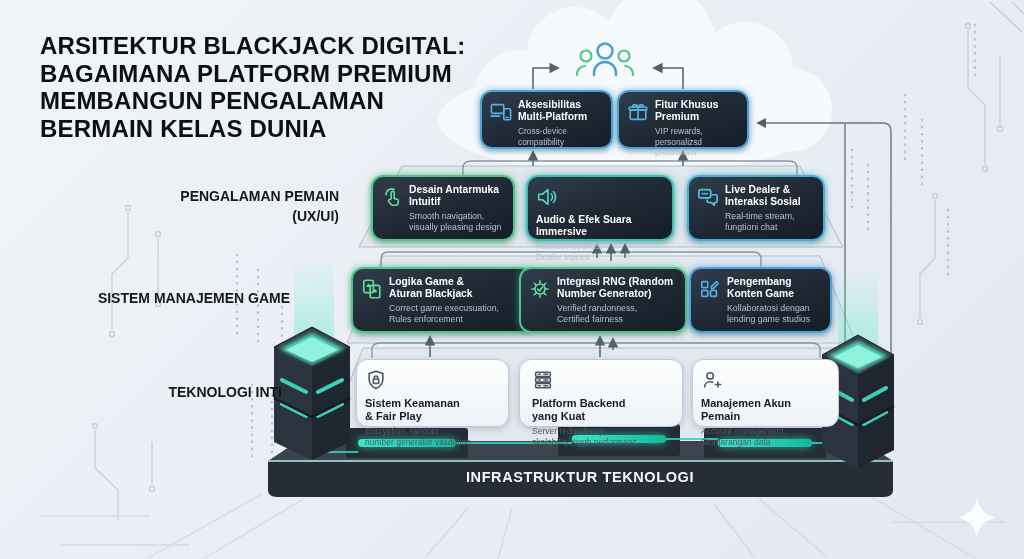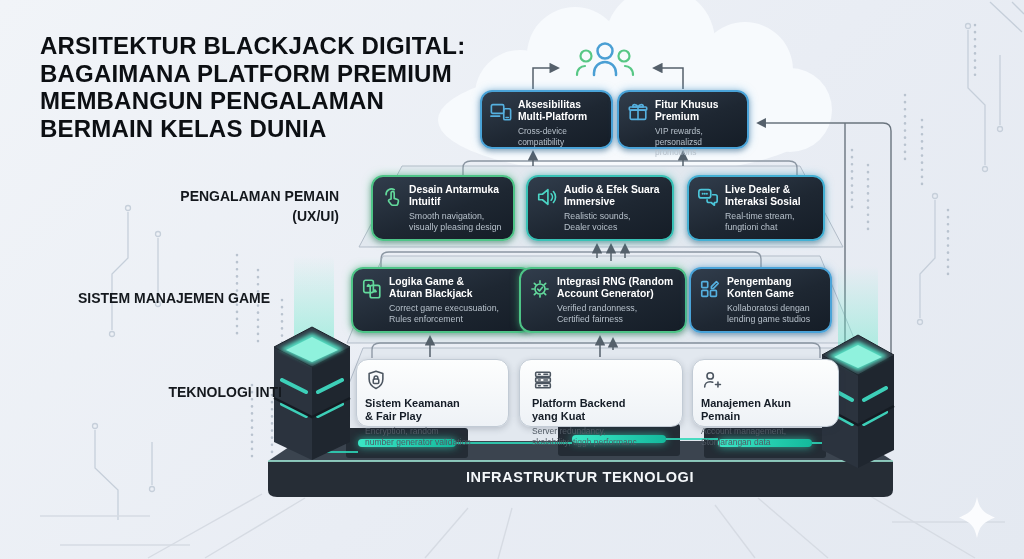--- a/index.html
+++ b/index.html
@@ -6,21 +6,21 @@
   body{font-family:"Liberation Sans", sans-serif;}
   #stage{position:relative;width:1024px;height:559px;overflow:hidden;
          background:linear-gradient(135deg,#f1f4f8 0%,#e9edf4 55%,#e4e9f1 100%);}
   .pre{white-space:pre-line;}
   svg.bg{position:absolute;left:0;top:0;}
   
   .main-title{position:absolute;left:40px;top:32px;width:440px;
     font-size:24px;line-height:1.15;font-weight:bold;color:#0c0f13;letter-spacing:.2px;}
   .layer-label{position:absolute;font-weight:bold;color:#14181d;font-size:14px;line-height:1.45;}
   .ll-ux{left:167px;top:186px;width:172px;text-align:right;}
-  .ll-game{left:78px;top:288px;width:212px;text-align:left;}
+  .ll-game{left:78px;top:288px;width:212px;text-align:right;}
   .ll-core{left:148px;top:382px;width:134px;text-align:right;}
   
   .box{position:absolute;display:flex;align-items:flex-start;gap:6px;
        border-radius:12px;box-sizing:border-box;padding:7px 5px 6px 8px;}
   .box .bicon{flex:0 0 auto;margin-top:2px;}
   .box .bicon svg{width:22px;height:22px;display:block;}
   .dark{background:linear-gradient(160deg,#313d4c 0%,#1e2732 55%,#151d27 100%);
         border:2px solid #4aa3d8;}
   .dark .btitle{font-weight:bold;font-size:10.3px;line-height:1.18;color:#ffffff;}
   .dark .bsub{font-size:8.8px;line-height:1.25;color:#b7c1cb;margin-top:3px;}
@@ -35,21 +35,21 @@
   .acc-cyan .bicon{color:#4cc6da;}
   .light{background:linear-gradient(#fdfefe,#eef2f6);border:1px solid #c2cbd5;
          box-shadow:0 2px 6px rgba(40,52,70,.22);flex-direction:column;}
   .light .bicon{color:#4b5560;}
   .light .btitle{font-weight:bold;font-size:11px;line-height:1.18;color:#141c26;}
   .light .bsub{font-size:8.5px;line-height:1.25;color:#505a64;margin-top:3px;}
   
   .b-t0{left:480px;top:90px;width:133px;height:59px;}
   .b-t1{left:617px;top:90px;width:132px;height:59px;}
   .b-u0{left:371px;top:175px;width:144px;height:66px;}
-  .b-u1{left:526px;top:175px;width:148px;height:66px;}
+  .b-u1{left:526px;top:175px;width:148px;height:66px;flex-direction:column;}
   .b-u2{left:687px;top:175px;width:138px;height:66px;}
   .b-g0{left:351px;top:267px;width:182px;height:66px;}
   .b-g1{left:519px;top:267px;width:168px;height:66px;}
   .b-g2{left:689px;top:267px;width:143px;height:66px;}
   .b-c0{left:356px;top:359px;width:153px;height:68px;}
   .b-c1{left:519px;top:359px;width:164px;height:68px;padding-left:12px;}
   .b-c2{left:692px;top:359px;width:147px;height:68px;}
   
   .platform-label{position:absolute;left:300px;top:469px;width:560px;text-align:center;
     color:#f4f7fa;font-weight:bold;font-size:14.5px;letter-spacing:.6px;}
@@ -354,21 +354,21 @@
   <div class="box dark acc-green b-g1">
     <span class="bicon">
       <svg viewBox="0 0 24 24" fill="none" stroke="currentColor" stroke-width="1.8" stroke-linecap="round" stroke-linejoin="round">
         <circle cx="12" cy="12" r="5.5"></circle>
         <path d="M12 3.2v2.2 M12 18.6v2.2 M3.2 12h2.2 M18.6 12h2.2 M5.8 5.8l1.5 1.5 M16.7 16.7l1.5 1.5 M18.2 5.8l-1.5 1.5 M7.3 16.7l-1.5 1.5"></path>
         <path d="M9.5 12.2l1.9 1.9 3.3-4"></path>
       </svg>
     </span>
     <div class="btxt">
       <div class="btitle pre">Integrasi RNG (Random
-Account Generator)</div>
+Number Generator)</div>
       <div class="bsub pre">Verified randonness,
 Certified fairness</div>
     </div>
   </div>
 
   <div class="box dark acc-blue b-g2">
     <span class="bicon">
       <svg viewBox="0 0 24 24" fill="none" stroke="currentColor" stroke-width="1.8" stroke-linecap="round" stroke-linejoin="round">
         <rect x="3" y="4" width="6.5" height="6.5" rx="1"></rect>
         <rect x="3" y="13.5" width="6.5" height="6.5" rx="1"></rect>

